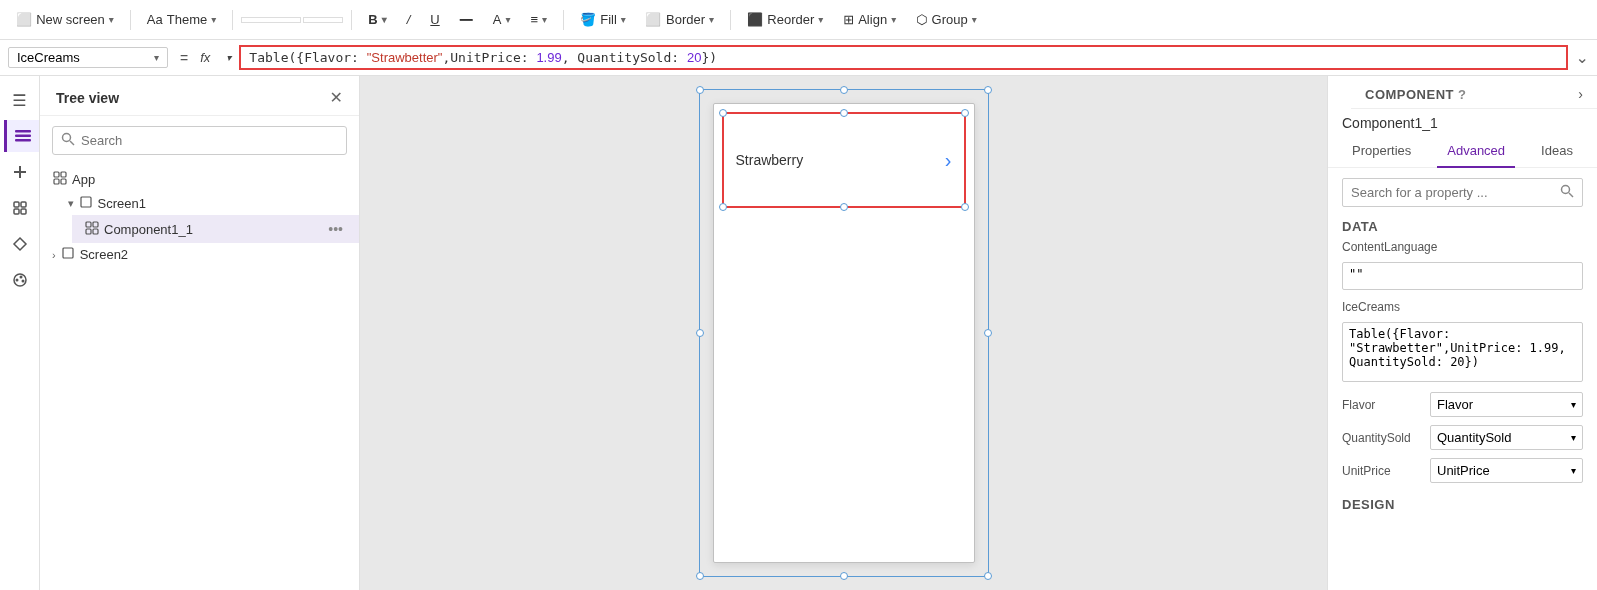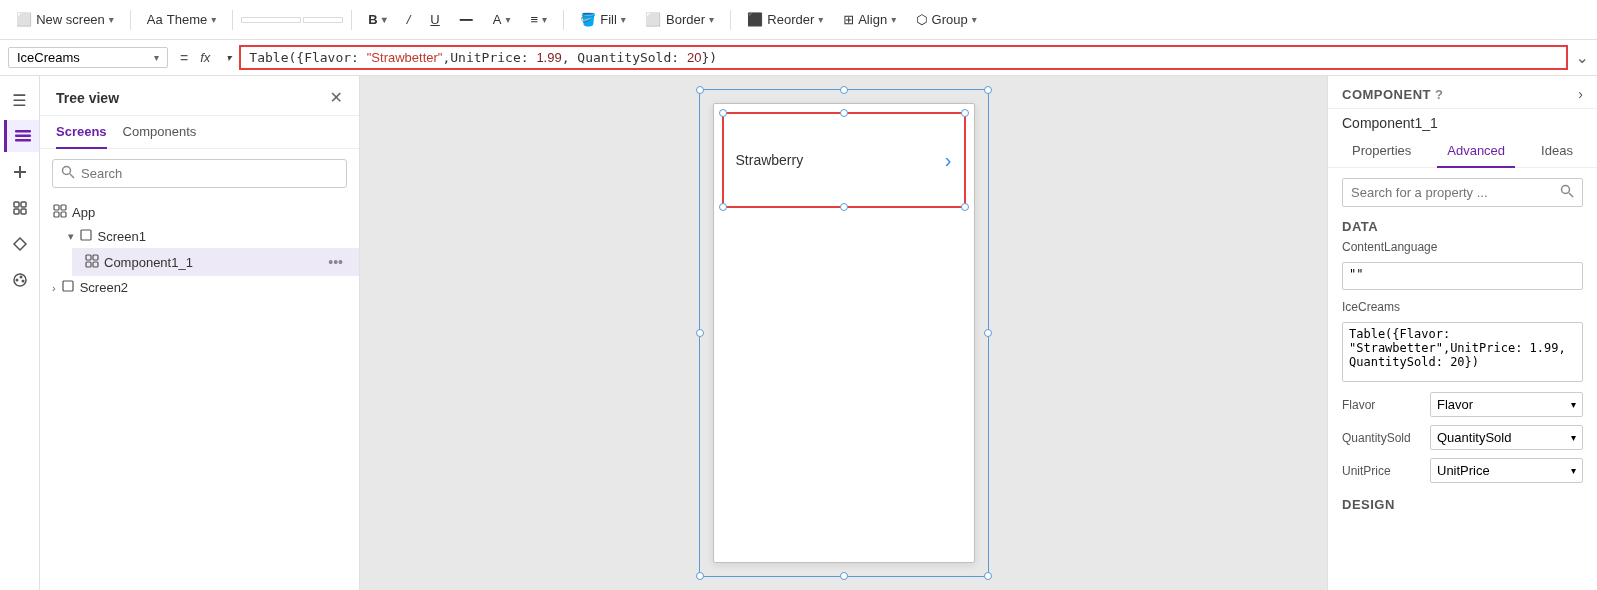--- a/index.html
+++ b/index.html
@@ -30,21 +30,21 @@
     }
     .formula-selector-text { flex: 1; font-size: 13px; }
     .formula-equals { color: #555; font-size: 14px; margin: 0 4px; }
     .formula-fx { display: flex; align-items: center; gap: 16px; color: #444; font-style: italic; font-weight: 500; cursor: pointer; }
     .formula-input {
       flex: 1; border: 2px solid #e53e3e; padding: 3px 8px; font-size: 13px;
       background: #fff; outline: none; font-family: 'Consolas', monospace;
     }
     .formula-text { font-family: 'Consolas', monospace; font-size: 13px; color: #333; }
     .formula-string { color: #c0392b; }
-    .formula-number { color: #7f1d1d; }
+    .formula-number { color: #6d28d9; }
     .formula-expand { margin-left: auto; color: #666; cursor: pointer; font-size: 16px; }
 
     
     .main-area {
       display: flex; flex: 1; overflow: hidden;
     }
 
     
     .sidebar-icons {
       width: 40px; background: #fff; border-right: 1px solid #e0e0e0;
@@ -108,21 +108,21 @@
       border: 1.5px solid #5b9bd5; border-radius: 50%; z-index: 10;
     }
 
     
     .right-panel {
       width: 270px; background: #fff; border-left: 1px solid #e0e0e0;
       display: flex; flex-direction: column; flex-shrink: 0;
     }
     .right-panel-header {
       display: flex; align-items: center; justify-content: space-between;
-      padding: 10px 14px 6px 14px; border-bottom: 1px solid #eee;
+      padding: 10px 14px 6px 14px; border-bottom: 1px solid #eee; margin-left: 23px;
     }
     .right-panel-label {
       font-size: 11px; font-weight: 600; color: #555; text-transform: uppercase; letter-spacing: 0.5px;
       display: flex; align-items: center; gap: 4px;
     }
     .right-panel-title { font-size: 14px; font-weight: 500; color: #333; padding: 6px 14px 4px 14px; }
     .right-panel-tabs { display: flex; gap: 16px; padding: 0 14px; border-bottom: 1px solid #eee; }
     .right-tab {
       padding: 8px 10px; font-size: 13px; cursor: pointer; color: #555;
       border-bottom: 2px solid transparent; margin-bottom: -1px;
@@ -278,24 +278,20 @@
           <circle cx="11" cy="9" r="1.5" fill="#555"></circle>
         </svg>
     </button>
   </div>
 
   <div class="tree-panel">
     <div class="tree-header">
       <span class="tree-title">Tree view</span>
       <button class="tree-close">✕</button>
     </div>
-    <div class="tree-tabs">
-      <div class="tree-tab active">Screens</div>
-      <div class="tree-tab">Components</div>
-    </div>
     <div class="tree-search">
       <span class="tree-search-icon">
         <svg width="14" height="14" viewBox="0 0 14 14">
             <circle cx="5.5" cy="5.5" r="4" fill="none" stroke="#888" stroke-width="1.5"></circle>
             <line x1="9" y1="9" x2="13" y2="13" stroke="#888" stroke-width="1.5"></line>
           </svg>
       </span>
       <input type="text" placeholder="Search" style="">
     </div>
     <div class="tree-items">

